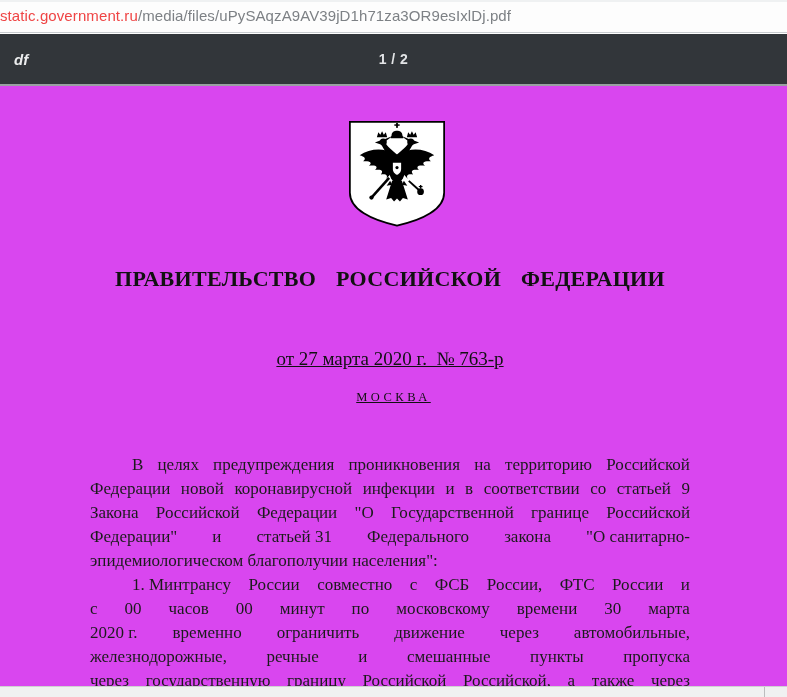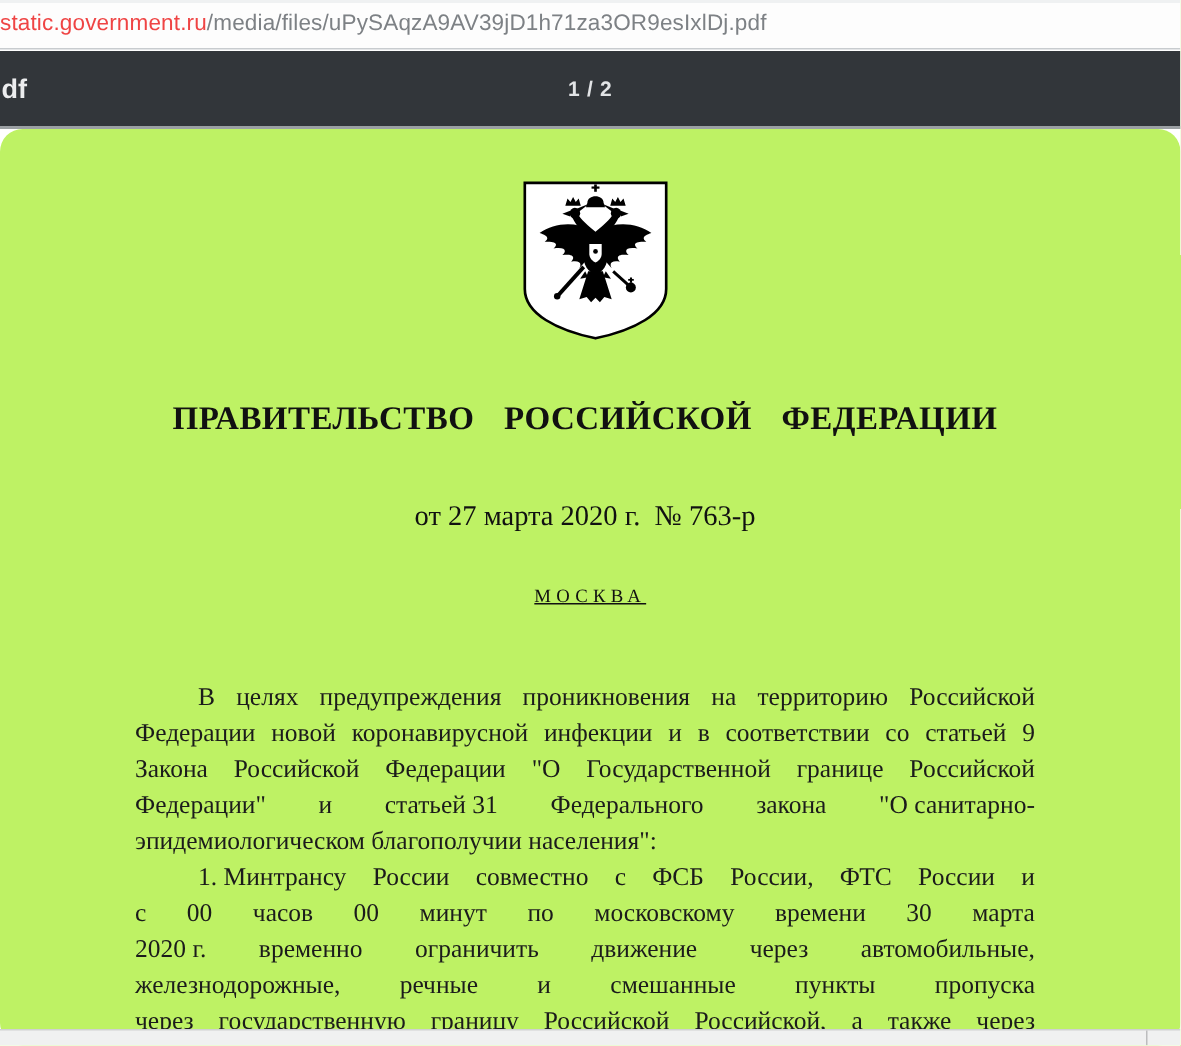--- a/index.html
+++ b/index.html
@@ -15,34 +15,34 @@
   }
   .url-domain{position:relative;top:5px;font-size:15px;color:#ef4444;letter-spacing:.1px;}
   .url-path{position:relative;top:5px;font-size:15px;color:#7d8185;letter-spacing:.1px;}
   
   .pdf-toolbar{
     position:absolute;top:34px;left:0;right:0;height:50px;
     background:#32363a;border-bottom:2px solid #9ba0a3;
     display:flex;align-items:center;
   }
   .toolbar-filename{
-    position:absolute;left:1px;top:0;bottom:0;display:flex;align-items:center;
-    color:#ecedee;font-size:18px;font-weight:700;
+    position:absolute;left:14px;top:0;bottom:0;display:flex;align-items:center;
+    color:#ecedee;font-size:15px;font-weight:700;font-style:italic;
   }
   .page-indicator{
     margin:0 auto;color:#e2e4e6;font-size:14px;font-weight:700;letter-spacing:.5px;
   }
   
-  .page{position:absolute;top:86px;left:0;right:0;bottom:0;background:#bef264;border-radius:15px;}
+  .page{position:absolute;top:86px;left:0;right:0;bottom:0;background:#d946ef;}
   .emblem{position:absolute;left:347px;top:34px;width:100px;height:108px;}
   .hdr{position:absolute;left:90px;width:600px;text-align:center;color:#111;
        font-family:"Liberation Serif","DejaVu Serif",serif;}
   .doc-title{top:180px;font-size:22px;font-weight:700;word-spacing:14px;letter-spacing:.3px;}
   .doc-type{top:226px;font-size:16px;letter-spacing:5.5px;padding-left:5.5px;}
-  .doc-date{top:248px;font-size:19px;}
+  .doc-date{top:262px;font-size:19px;text-decoration:underline;}
   .doc-city{top:304px;font-size:12.5px;letter-spacing:3.5px;padding-left:3.5px;text-decoration:underline;}
   
   .body-text{
     position:absolute;left:90px;top:367px;width:600px;color:#1b1b1b;
     font-family:"Liberation Serif","DejaVu Serif",serif;font-size:17px;
   }
   .line{height:24px;line-height:24px;white-space:nowrap;}
   .jline{display:flex;justify-content:space-between;}
   .indent{padding-left:42px;}
   

